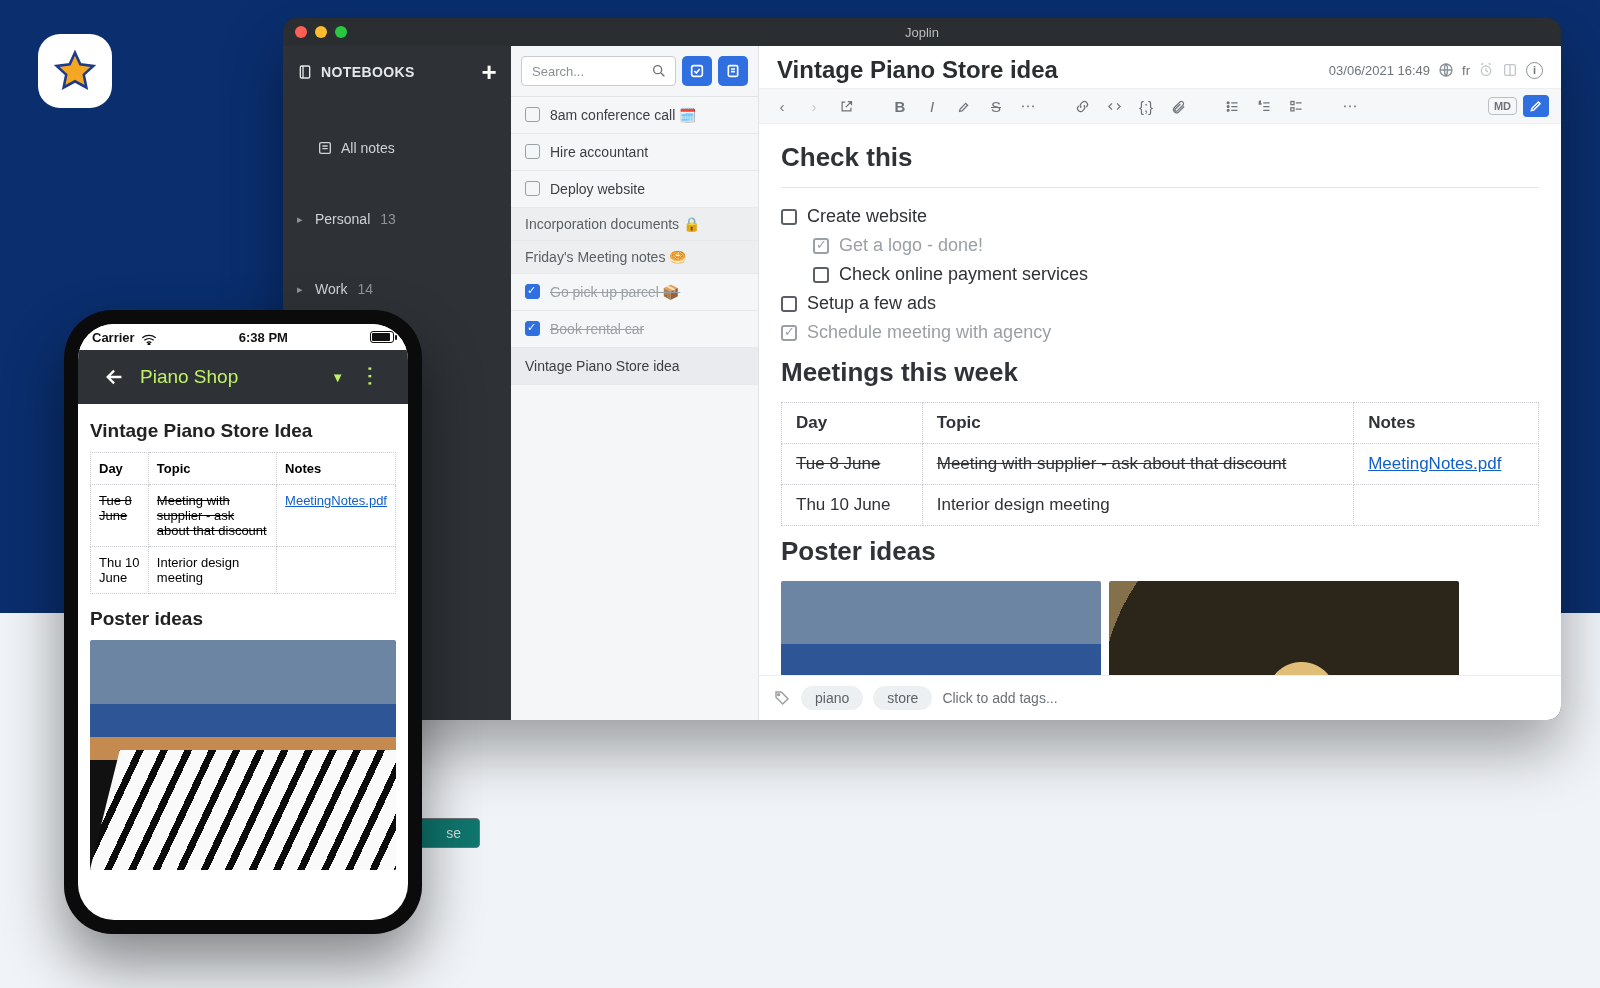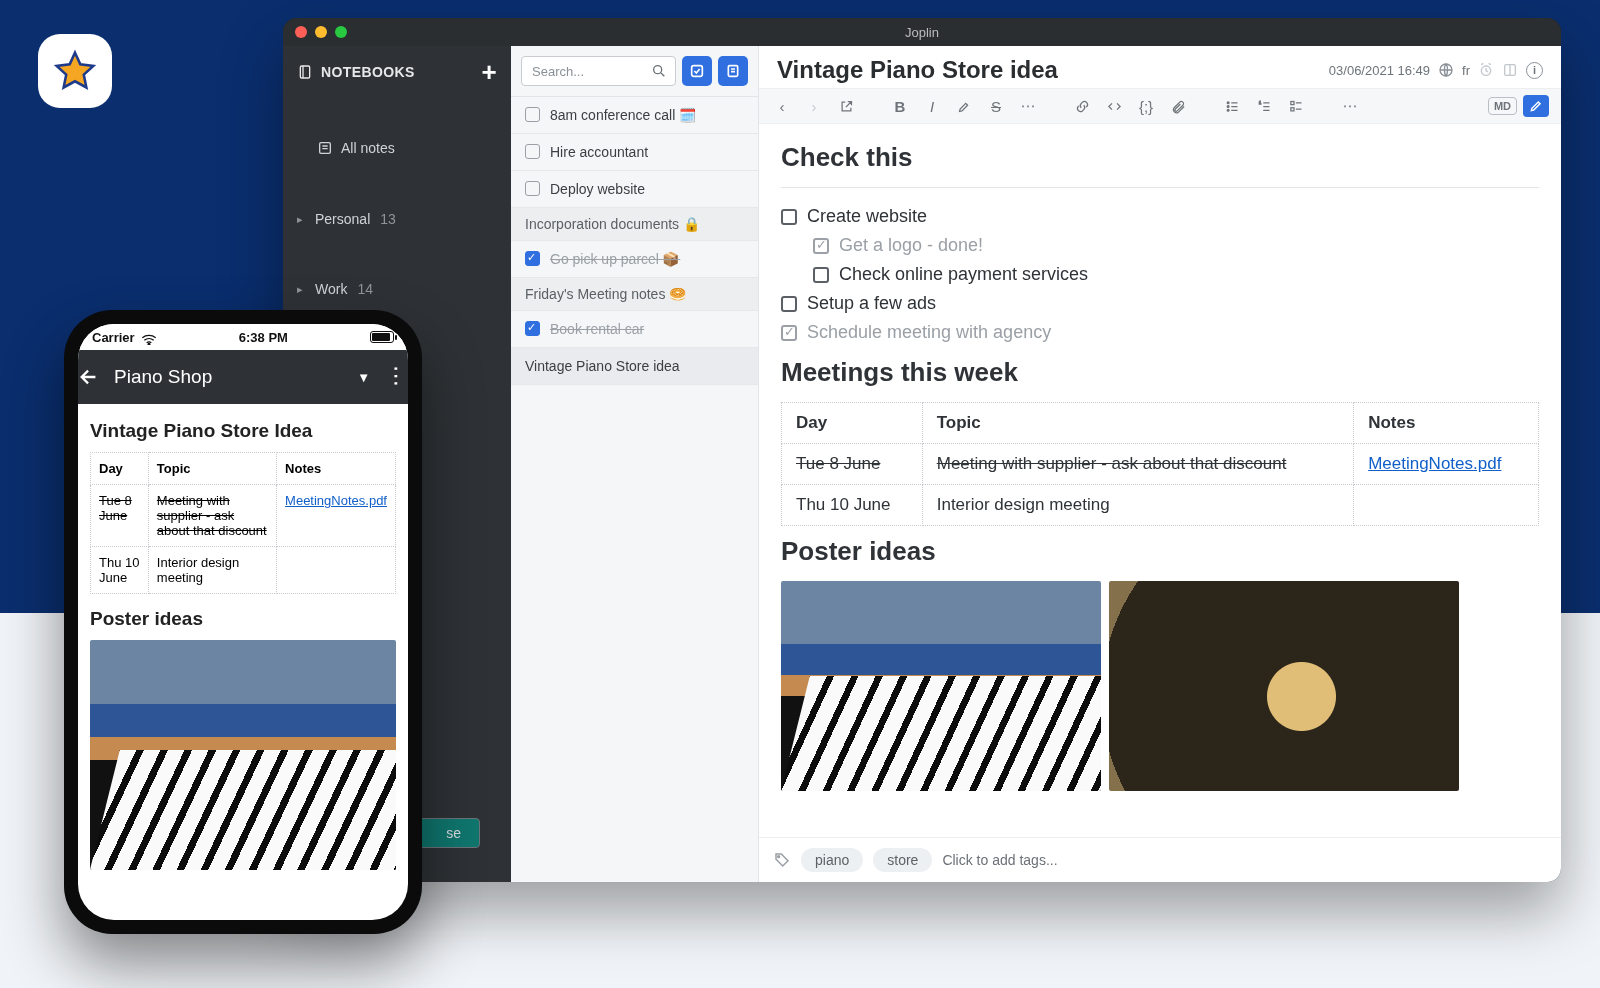--- a/index.html
+++ b/index.html
@@ -26,21 +26,21 @@
     justify-content: center;
   }
   .app-logo svg { width: 44px; height: 44px; }
 
   
   .desktop-window {
     position: absolute;
     left: 283px;
     top: 18px;
     width: 1278px;
-    height: 864px;
+    height: 702px;
     background: #222629;
     border-radius: 14px;
     overflow: hidden;
     box-shadow: 0 30px 60px rgba(0,0,0,.35);
     display: flex;
     flex-direction: column;
   }
   .titlebar {
     height: 28px;
     background: #2a2e31;
@@ -221,21 +221,21 @@
   }
   .statusbar {
     height:26px; background:#fff; display:flex; align-items:center; justify-content:space-between;
     padding:0 14px; font-size:13px; font-weight:600; color:#111;
   }
   .statusbar .left, .statusbar .right { display:flex; align-items:flex-end; gap:6px; }
   .statusbar .batt { width:24px; height:12px; border:1.5px solid #111; border-radius:3px; position:relative; }
   .statusbar .batt::after{content:"";position:absolute;right:-4px;top:3px;width:2px;height:5px;background:#111;border-radius:1px;}
   .statusbar .batt::before{content:"";position:absolute;left:1px;top:1px;bottom:1px;width:18px;background:#111;border-radius:1px;}
   .phone-appbar {
-    background:#2e3236; color:#ffffff; height:54px; display:flex; align-items:center; padding:0 0; gap:14px;
+    background:#2e3236; color:#bef264; height:54px; display:flex; align-items:center; padding:0 26px; gap:14px;
     font-size:19px;
   }
   .phone-appbar .sp { flex:1; }
   .phone-appbar .tri { font-size:13px; }
   .phone-appbar .dots { font-size:22px; letter-spacing:2px; transform:rotate(90deg); }
   .phone-content { padding:10px 12px 0 12px; overflow:hidden; flex:1; }
   .phone-content h3 { font-size:19px; font-weight:700; margin:6px 0 10px; color:#222; }
   table.mini { width:100%; border-collapse:collapse; border:1px dotted #c7cbd0; font-size:13px; }
   table.mini th, table.mini td { border:1px dotted #c7cbd0; padding:8px 8px; text-align:left; vertical-align:top; }
   table.mini th { font-weight:700; }
@@ -371,26 +371,26 @@
           <span class="cbox"></span>
           <span class="ttl">Hire accountant</span>
         </div>
       <div class="note-row">
           <span class="cbox"></span>
           <span class="ttl">Deploy website</span>
         </div>
       <div class="note-row header-like">
           <span class="ttl">Incorporation documents 🔒</span>
         </div>
+      <div class="note-row header-like">
+          <span class="ttl">Friday's Meeting notes 🥯</span>
+        </div>
       <div class="note-row done">
           <span class="cbox"></span>
           <span class="ttl">Go pick up parcel 📦</span>
-        </div>
-      <div class="note-row header-like">
-          <span class="ttl">Friday's Meeting notes 🥯</span>
         </div>
       <div class="note-row done">
           <span class="cbox"></span>
           <span class="ttl">Book rental car</span>
         </div>
       <div class="note-row selected">
           <span class="ttl">Vintage Piano Store idea</span>
         </div>
     </div>
 

